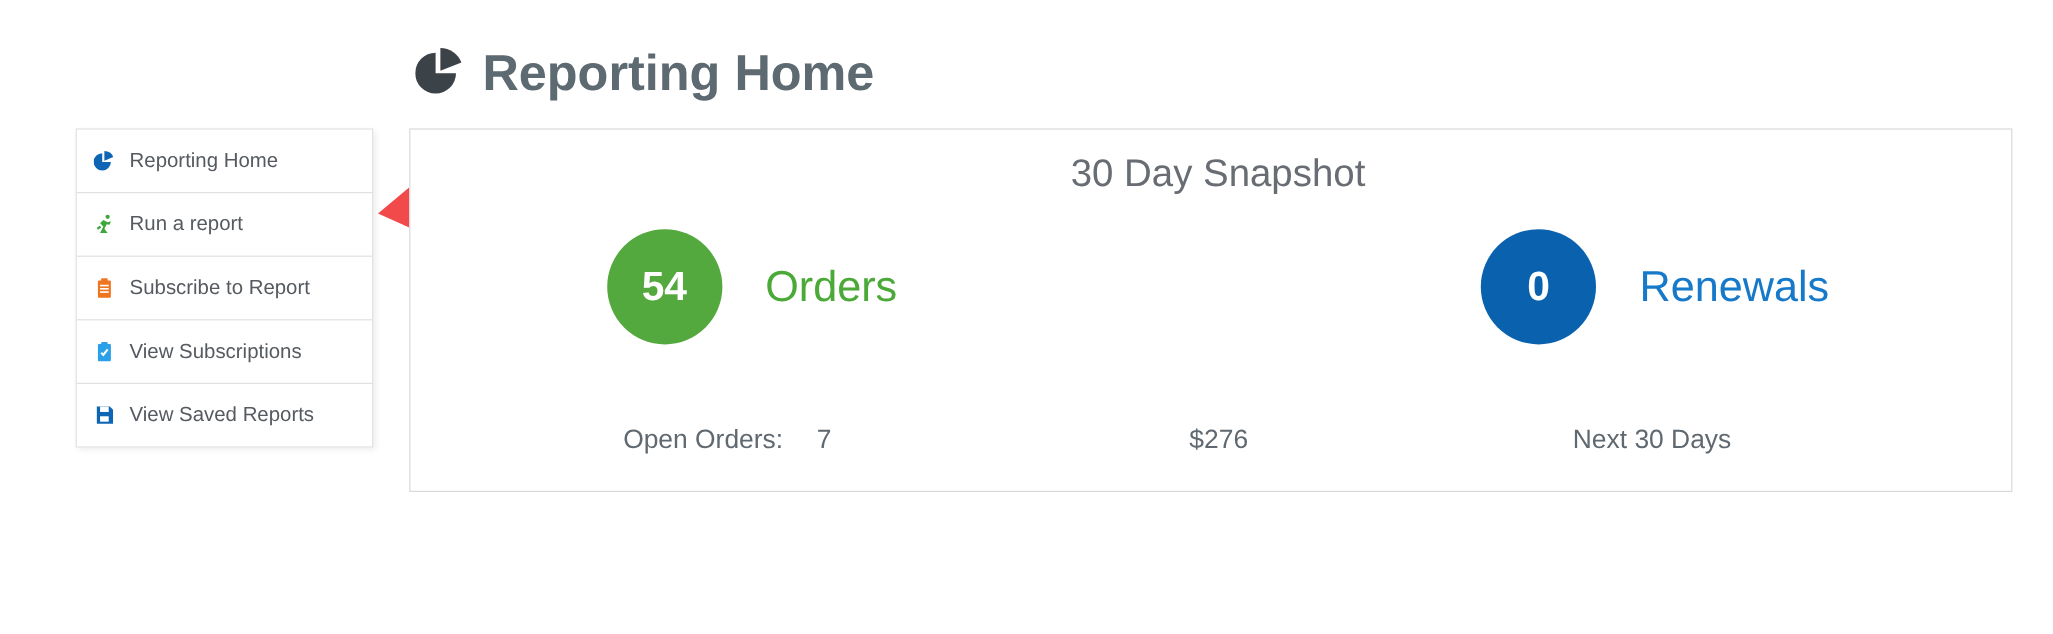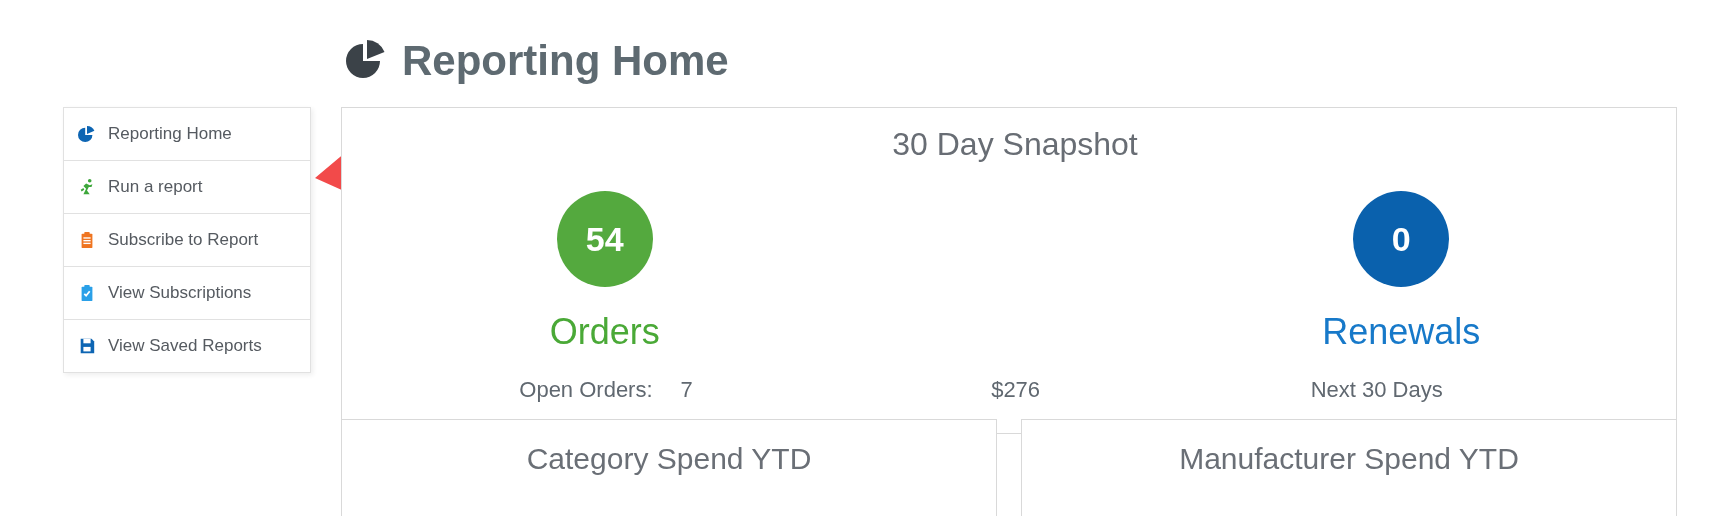--- a/index.html
+++ b/index.html
@@ -96,22 +96,21 @@
   }
   .stats-row {
     display: flex;
     justify-content: space-around;
     align-items: center;
     padding: 18px 30px 6px 30px;
   }
   .stat {
     display: flex;
     align-items: center;
-    gap: 24px;
-    flex-direction: column;
+    gap: 36px;
   }
   .circle {
     width: 96px;
     height: 96px;
     border-radius: 50%;
     display: flex;
     align-items: center;
     justify-content: center;
     color: #fff;
     font-size: 34px;
@@ -126,21 +125,21 @@
   .l-blue   { color: #1779c9; }
 
   .sub-row {
     display: flex;
     justify-content: space-around;
     padding: 18px 30px 0 30px;
     font-size: 22px;
     color: #606870;
     font-weight: 300;
   }
-  .sub-row .sub { display:flex; gap:28px; }
+  .sub-row .sub { display:flex; gap:28px;margin-top:42px; }
   .sub-row .sub span:last-child { min-width: 40px; }
   .sub-row .sub-center { text-align:right; min-width:200px; }
 
   
   .bottom-panels {
     position: absolute;
     top: 408px;
     left: 330px;
     right: 23px;
     display: flex;
@@ -262,22 +261,14 @@
       </div>
       <div class="sub">
         <span>$276</span>
       </div>
       <div class="sub sub-center">
         <span>Next 30 Days</span>
       </div>
     </div>
   </div>
 
-  <div class="bottom-panels">
-    <div class="bottom-panel">
-      <span>Category Spend YTD</span>
-    </div>
-    <div class="bottom-panel">
-      <span>Manufacturer Spend YTD</span>
-    </div>
-  </div>
 
 </div>
 
 </body></html>

